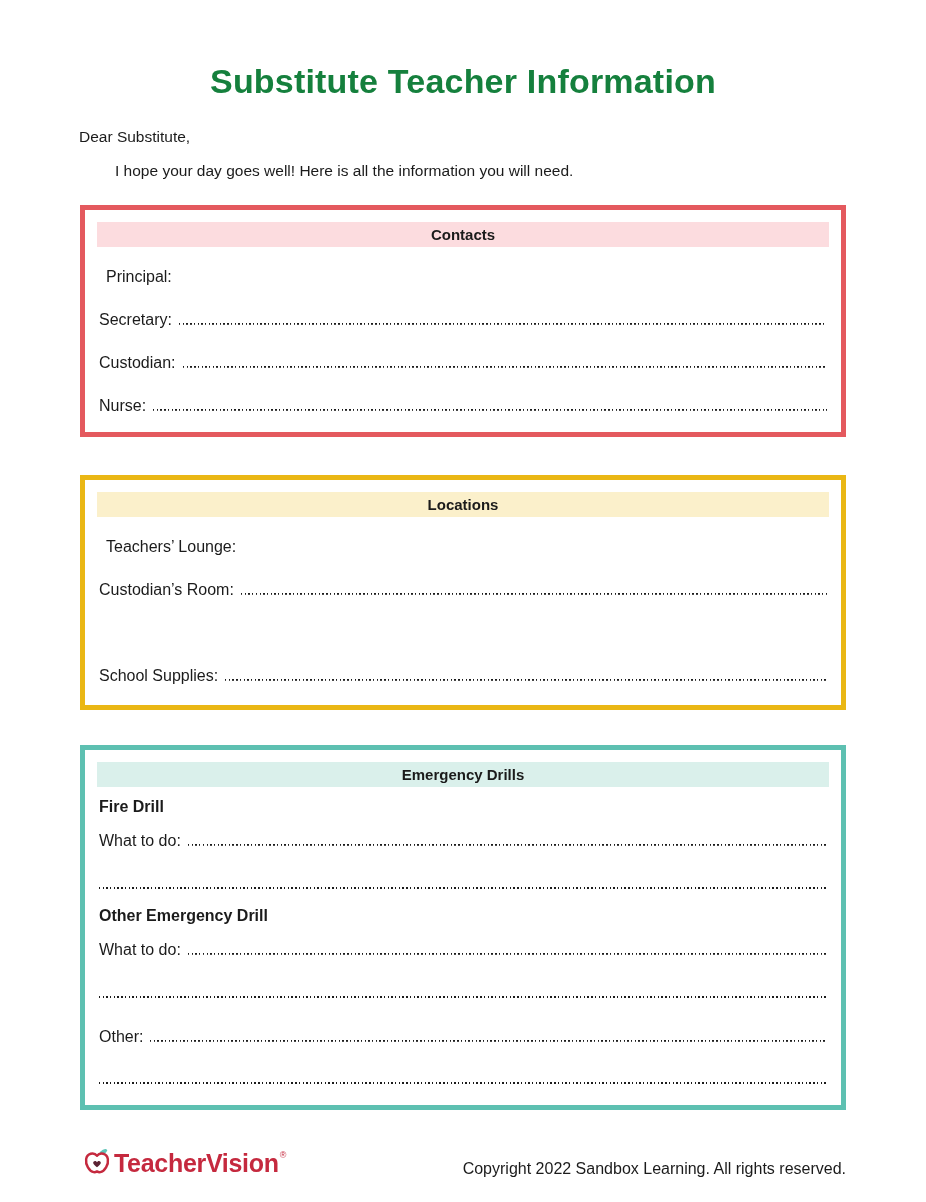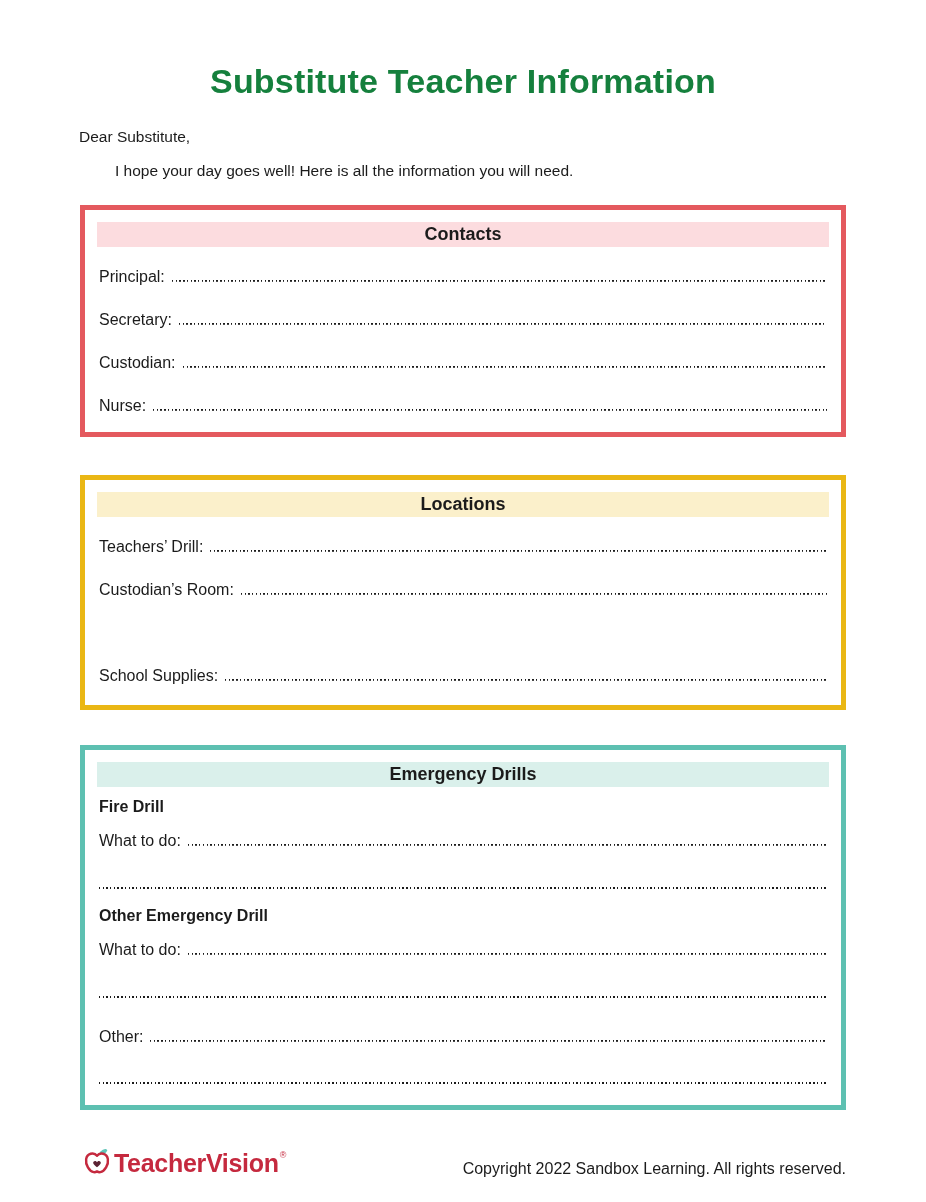--- a/index.html
+++ b/index.html
@@ -52,21 +52,21 @@
   .box-emergency { top: 745px; height: 355px; border-color: #5DC0B1; }
 
   .section-header {
     position: absolute;
     top: 12px;
     left: 12px;
     right: 12px;
     height: 25px;
     line-height: 25px;
     text-align: center;
-    font-size: 18px;
+    font-size: 15px;
     font-weight: 700;
     color: #1b1b1b;
   }
   .box-contacts  .section-header { background: #FCDCDF; }
   .box-locations .section-header { background: #FBF0CB; }
   .box-emergency .section-header { background: #DAF0EB; }
 
   .field-row {
     position: absolute;
     left: 14px;
@@ -87,21 +87,21 @@
   }
   .blank-line {
     position: absolute;
     left: 14px;
     right: 14px;
     height: 1.8px;
     background-image: repeating-linear-gradient(90deg, #1b1b1b 0 1.4px, transparent 1.4px 3.7px);
   }
 
   
-  .row-0 { top: 58px; }
+  .row-0 { top: 58px; flex-direction: column; }
   .row-1 { top: 101px; }
   .row-2 { top: 144px; }
   .row-3 { top: 187px; }
 
   
   .drill-heading {
     position: absolute;
     left: 14px;
     font-size: 16px;
     font-weight: 700;
@@ -179,21 +179,21 @@
     </div>
     <div class="field-row row-3">
       <span class="field-label">Nurse:</span>
       <span class="dots"></span>
     </div>
   </div>
 
   <div class="section-box box-locations">
     <div class="section-header">Locations</div>
     <div class="field-row row-0">
-      <span class="field-label">Teachers’ Drill:</span>
+      <span class="field-label">Teachers’ Lounge:</span>
       <span class="dots"></span>
     </div>
     <div class="field-row row-1">
       <span class="field-label">Custodian’s Room:</span>
       <span class="dots"></span>
     </div>
     <div class="field-row row-3">
       <span class="field-label">School Supplies:</span>
       <span class="dots"></span>
     </div>

